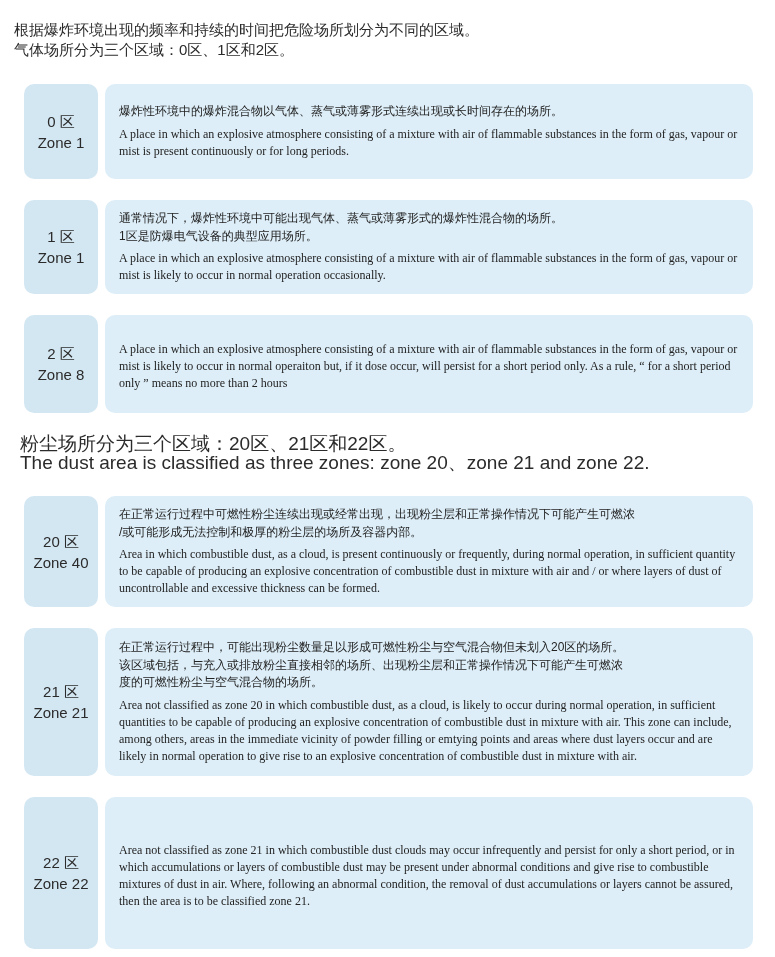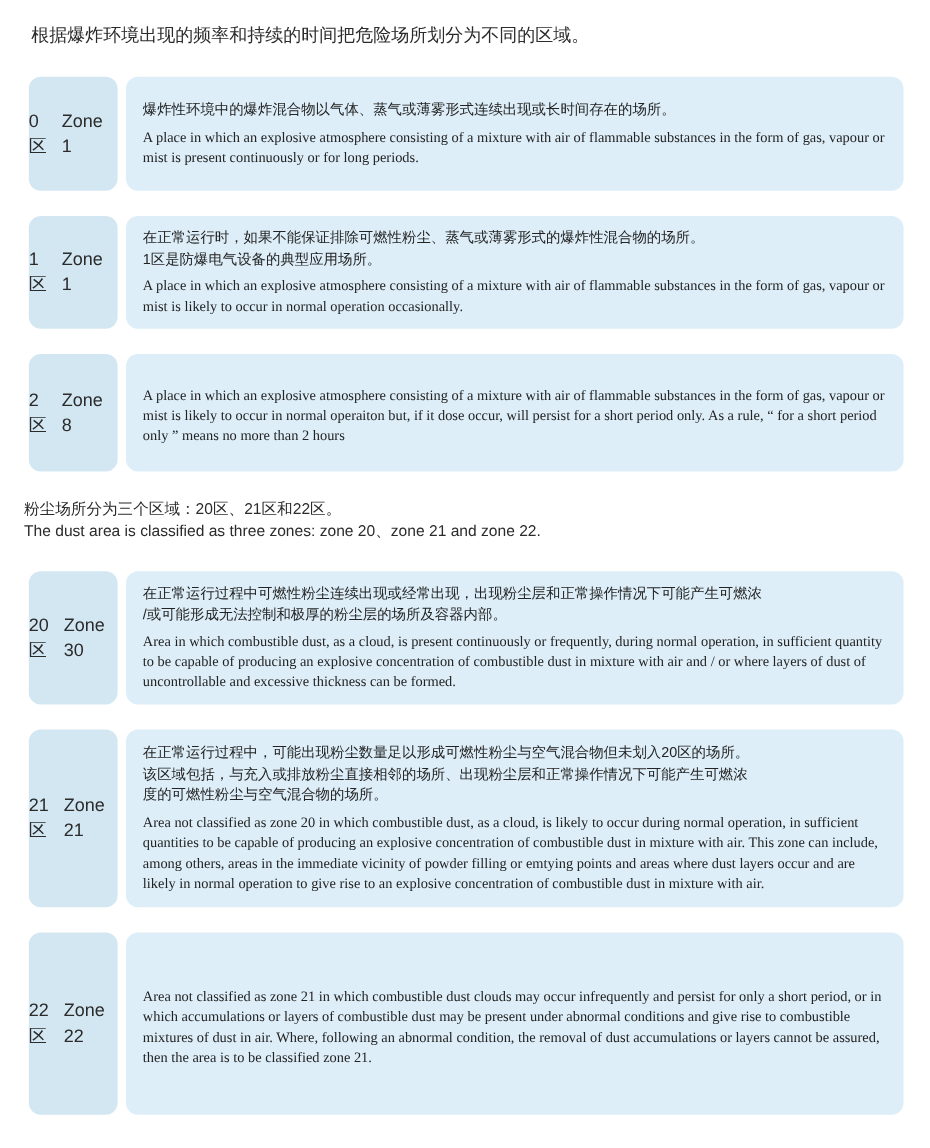--- a/index.html
+++ b/index.html
@@ -11,21 +11,21 @@
     width: 775px;
     height: 957px;
     overflow: hidden;
     font-family: "Liberation Sans", "DejaVu Sans", sans-serif;
     color: var(--color-text, #2b2b2b);
     -webkit-font-smoothing: antialiased;
   }
   .page { position: relative; width: 775px; height: 957px; }
 
   .intro {
-    margin: 20px 0 0 26px;
+    margin: 20px 0 0 14px;
     font-size: 15px;
     line-height: 20px;
     color: var(--color-text, #2b2b2b);
   }
 
   .rows { margin: 24px 22px 0 24px; }
 
   .row {
     display: flex;
     align-items: stretch;
@@ -37,21 +37,21 @@
   .mh148 { min-height: 148px; }
   .mh152 { min-height: 152px; }
 
   .zone-label {
     width: 74px;
     flex: 0 0 74px;
     margin-right: 7px;
     background: var(--color-label-box, #d3e7f3);
     border-radius: 10px;
     display: flex;
-    flex-direction: row;
+    flex-direction: column;
     align-items: center;
     justify-content: center;
     font-size: 15px;
     line-height: 21px;
     color: var(--color-text, #2b2b2b);
   }
 
   .zone-content {
     flex: 1 1 auto;
     background: var(--color-content-box, #ddeef8);
@@ -71,32 +71,33 @@
   .en {
     font-size: 12px;
     line-height: 17px;
     color: #232323;
     margin-top: 5px;
     font-family: Liberation Serif, serif;
   }
 
   .dust-header {
     margin: 17px 0 16px 20px;
-    font-size: 13px;
+    font-size: 19px;
     line-height: 19px;
     color: var(--color-text, #2b2b2b);
   }
 </style>
 </head>
 <body>
 
 <div class="page">
 
   <div class="intro">
     <div>根据爆炸环境出现的频率和持续的时间把危险场所划分为不同的区域。</div>
+    <div>气体场所分为三个区域：0区、1区和2区。</div>
   </div>
 
   <div class="rows">
 
     <div class="row mh95">
       <div class="zone-label">
         <div>0 区</div>
         <div>Zone 1</div>
       </div>
       <div class="zone-content">
@@ -104,21 +105,21 @@
         <div class="en">A place in which an explosive atmosphere consisting of a mixture with air of flammable substances in the form of gas, vapour or mist is present continuously or for long periods.</div>
       </div>
     </div>
 
     <div class="row mh93">
       <div class="zone-label">
         <div>1 区</div>
         <div>Zone 1</div>
       </div>
       <div class="zone-content">
-        <div class="zh">在正常运行时，如果不能保证排除可燃性粉尘、蒸气或薄雾形式的爆炸性混合物的场所。
+        <div class="zh">通常情况下，爆炸性环境中可能出现气体、蒸气或薄雾形式的爆炸性混合物的场所。
 1区是防爆电气设备的典型应用场所。</div>
         <div class="en">A place in which an explosive atmosphere consisting of a mixture with air of flammable substances in the form of gas, vapour or mist is likely to occur in normal operation occasionally.</div>
       </div>
     </div>
 
     <div class="row mh98">
       <div class="zone-label">
         <div>2 区</div>
         <div>Zone 8</div>
       </div>
@@ -132,21 +133,21 @@
   <div class="dust-header">
     <div>粉尘场所分为三个区域：20区、21区和22区。</div>
     <div>The dust area is classified as three zones: zone 20、zone 21 and zone 22.</div>
   </div>
 
   <div class="rows">
 
     <div class="row mh95">
       <div class="zone-label">
         <div>20 区</div>
-        <div>Zone 30</div>
+        <div>Zone 40</div>
       </div>
       <div class="zone-content">
         <div class="zh">在正常运行过程中可燃性粉尘连续出现或经常出现，出现粉尘层和正常操作情况下可能产生可燃浓
 /或可能形成无法控制和极厚的粉尘层的场所及容器内部。</div>
         <div class="en">Area in which combustible dust, as a cloud, is present continuously or frequently, during normal operation, in sufficient quantity to be capable of producing an explosive concentration of combustible dust in mixture with air and / or where layers of dust of uncontrollable and excessive thickness can be formed.</div>
       </div>
     </div>
 
     <div class="row mh148">
       <div class="zone-label">

